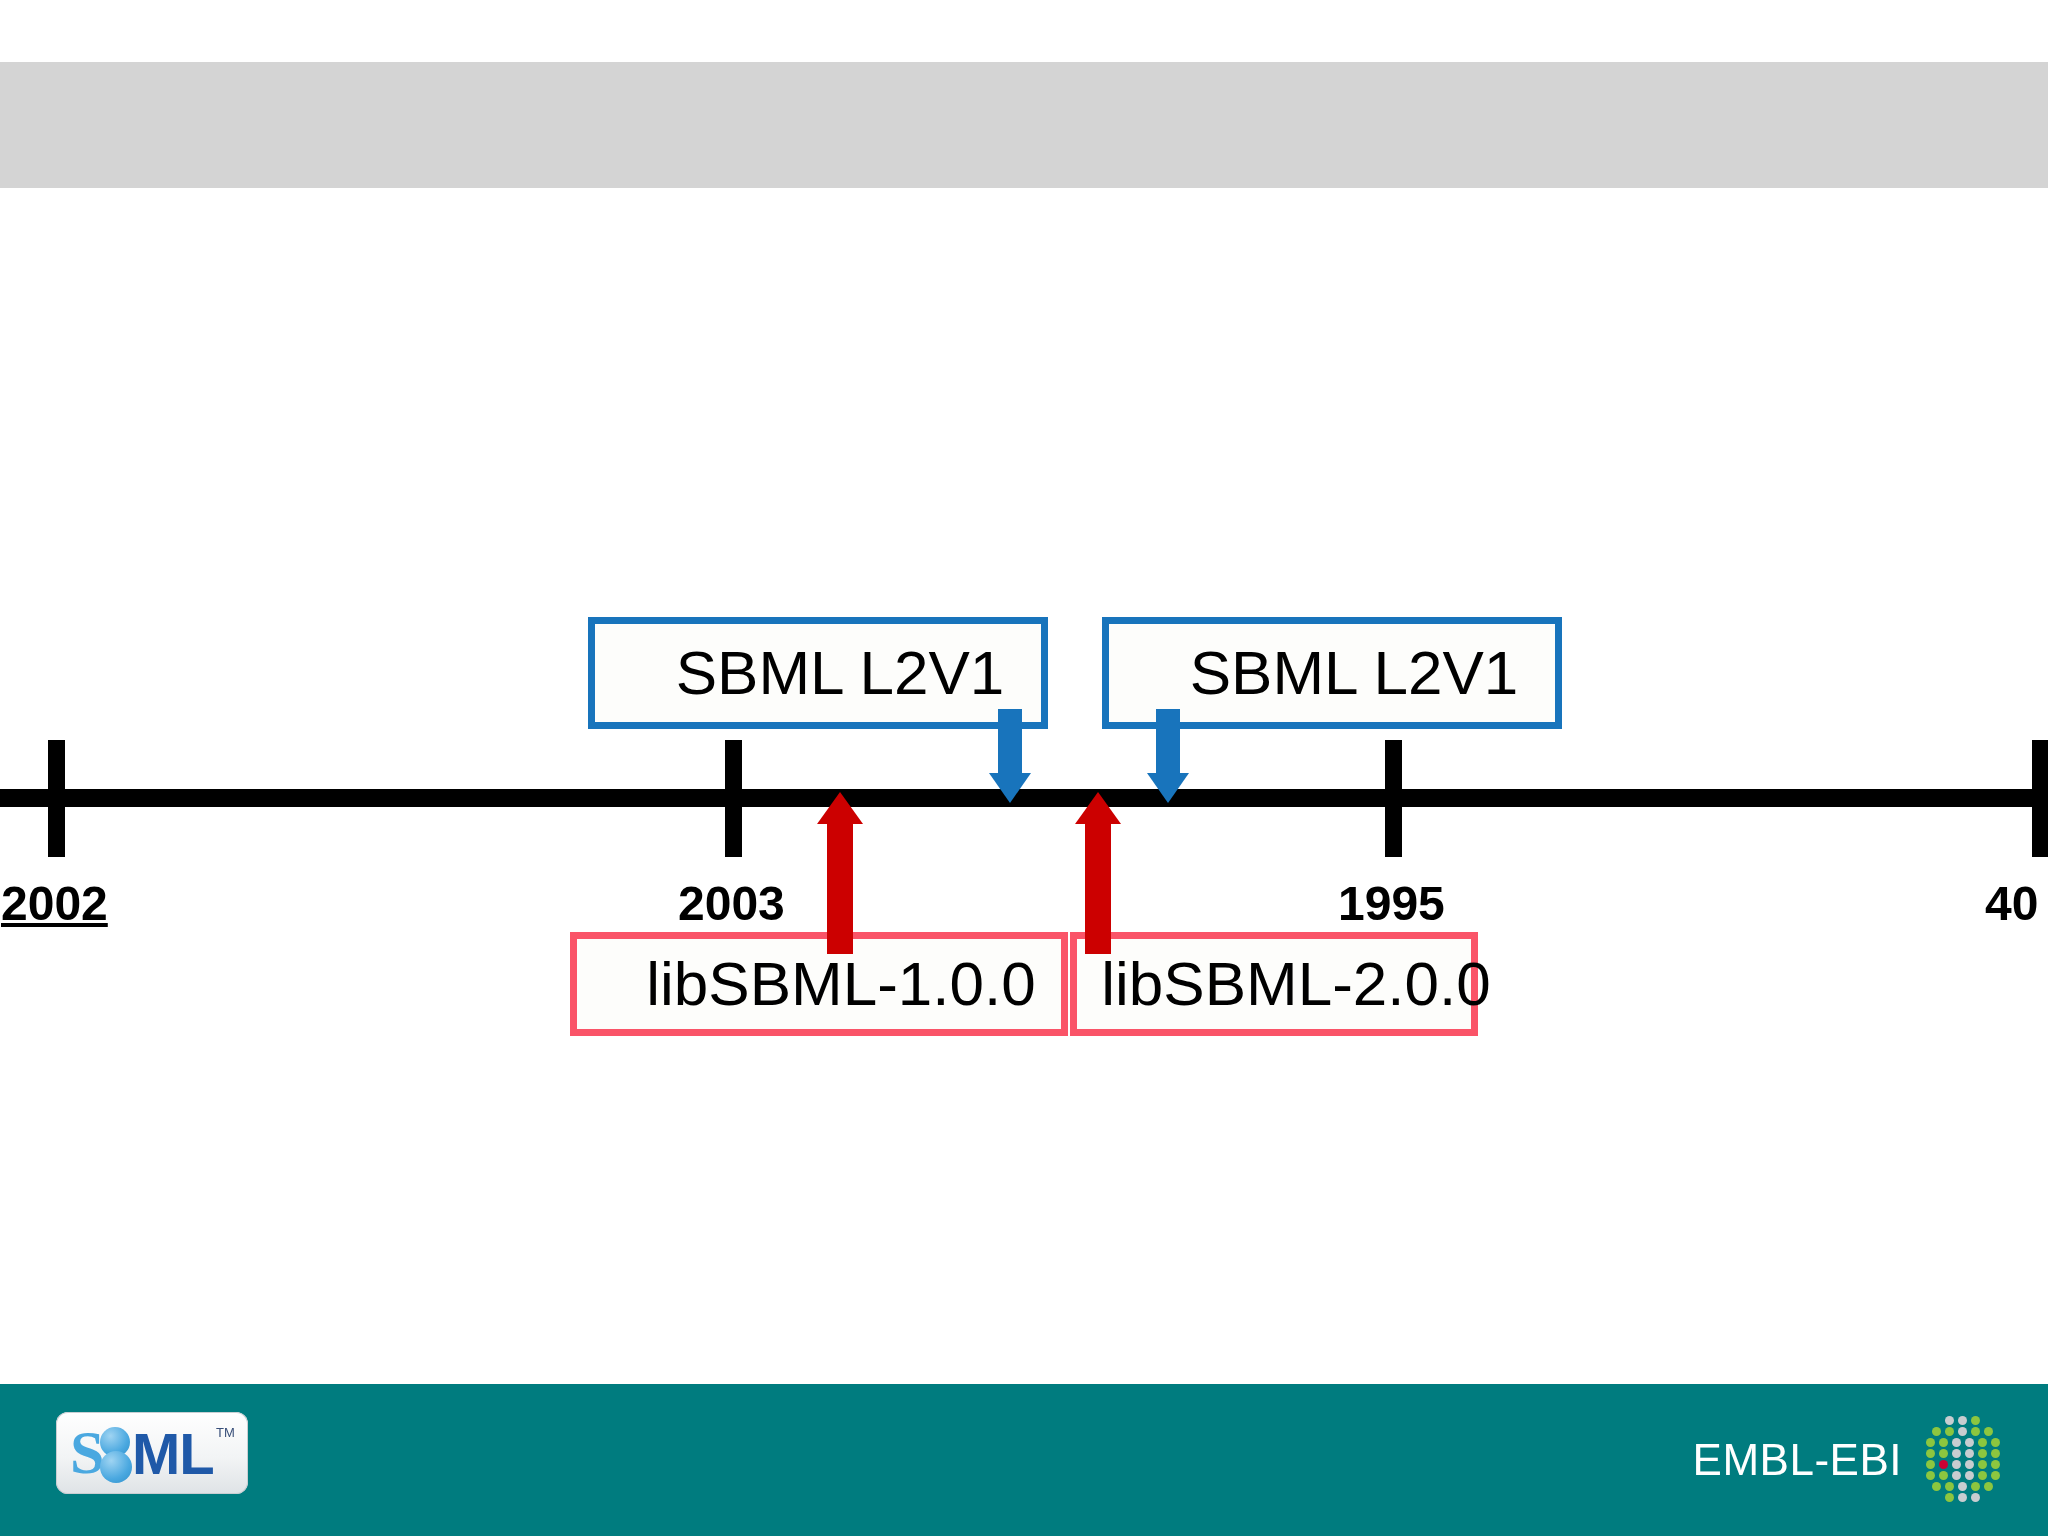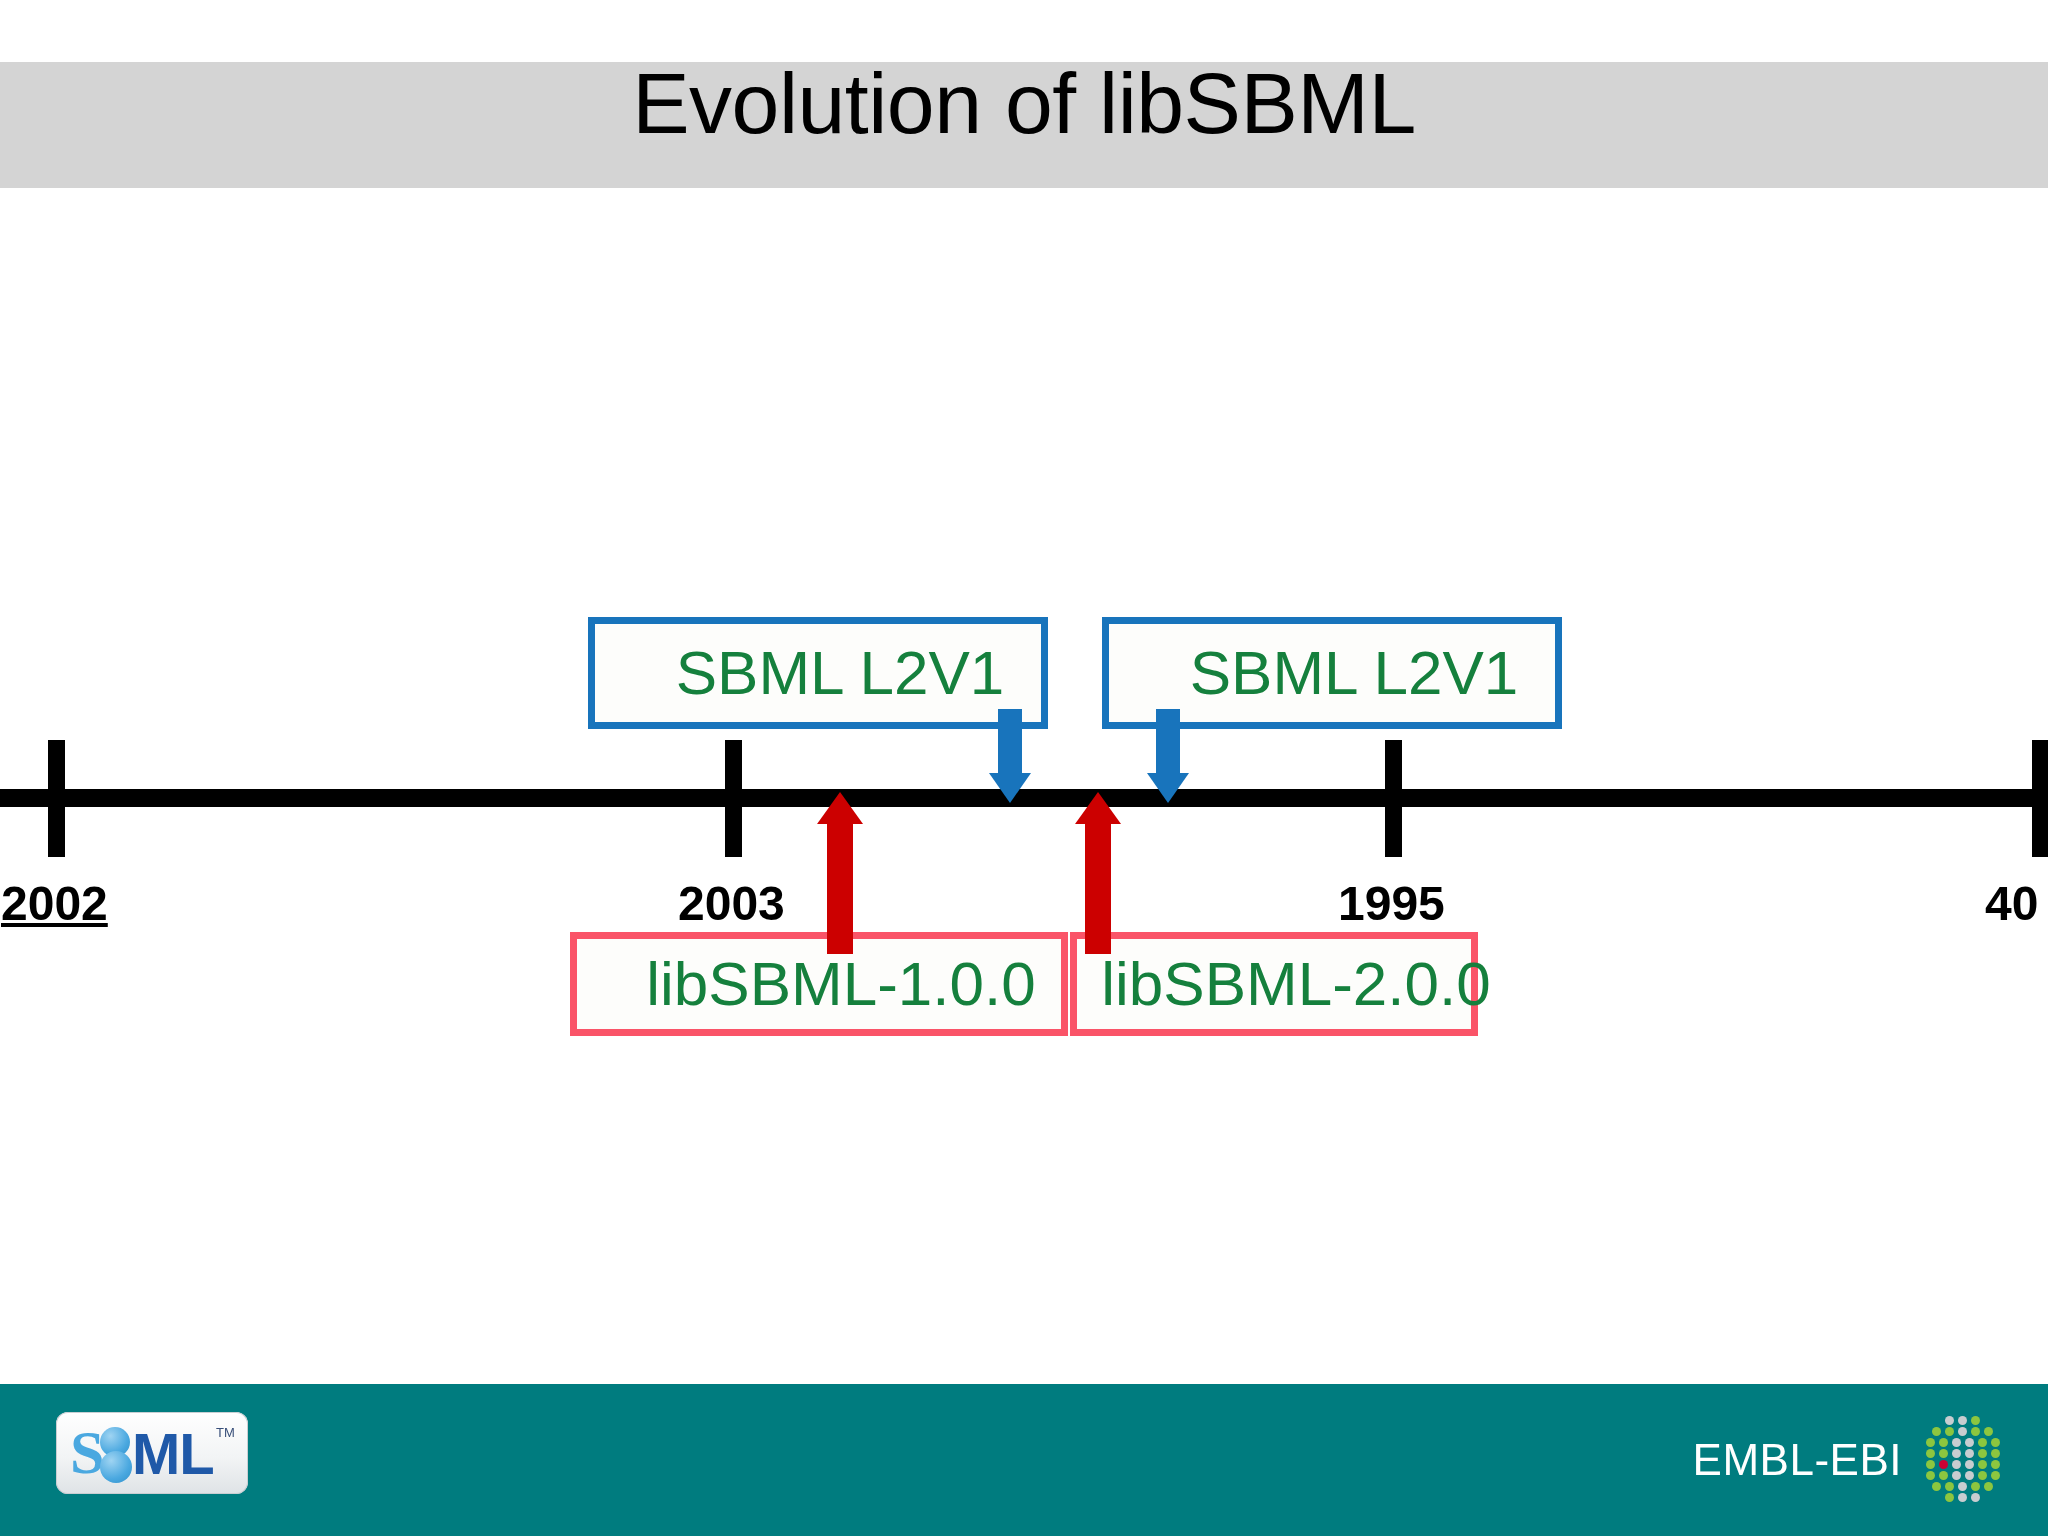--- a/index.html
+++ b/index.html
@@ -76,21 +76,21 @@
   
   .ev-box {
     position: absolute;
     box-sizing: border-box;
     background: #fdfdfb;
     display: flex;
     align-items: center;
     justify-content: center;
     font-size: 62px;
     line-height: 62px;
-    color: #15803d;
+    color: #000000;
     white-space: nowrap;
     padding-left: 44px;
   }
   .ev-box.blue {
     border: 7px solid #1874bc;
     height: 112px;
     top: 617px;
   }
   .ev-box.red {
     border: 7px solid #fa5468;
@@ -241,21 +241,20 @@
   }
 
   .noselect { user-select: none; }
 </style>
 </head>
 <body>
 
 <div id="slide">
 
   <div id="title-band"></div>
-  <div id="title-text" class="noselect">Evolution of libSBML</div>
 
   <div id="axis-line"></div>
   <div id="ticks-layer">
       <div class="tick" style="left: 48px;"></div>
       <div class="tick-label noselect" style="left: 1px; text-decoration: underline;">2002</div>
       <div class="tick" style="left: 725px;"></div>
       <div class="tick-label noselect" style="left: 678px;">2003</div>
       <div class="tick" style="left: 1385px;"></div>
       <div class="tick-label noselect" style="left: 1338px;">1995</div>
       <div class="tick" style="left: 2032px;"></div>

